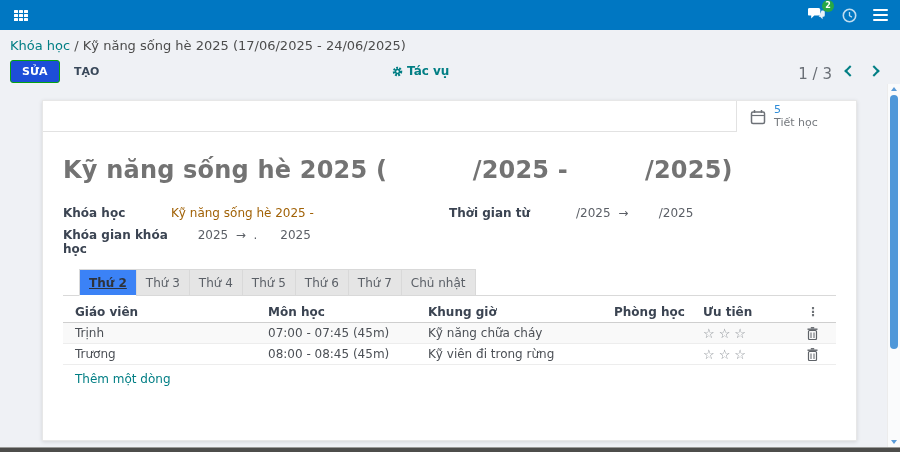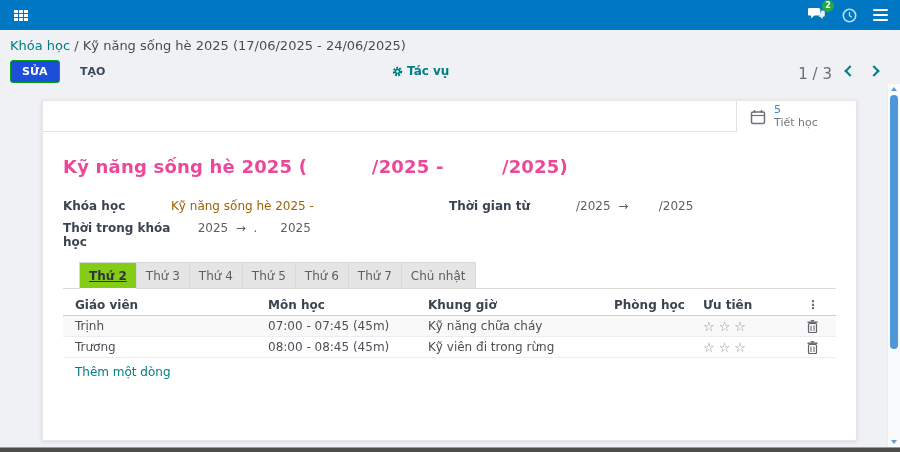--- a/index.html
+++ b/index.html
@@ -36,21 +36,21 @@
   
   .breadcrumb { position:absolute; top:38px; left:10px; font-size:13px; color:#4c4c4c; }
   .breadcrumb .crumb-link { color:#017e84; cursor:pointer; }
   .btn-edit {
     position:absolute; left:10px; top:60px;
     background:#1d4ed8; border:1px solid #05a311; color:#fff;
     font-size:11px; font-weight:bold; padding:4px 11px; border-radius:3px;
     font-family:inherit; cursor:pointer;
   }
   .btn-create {
-    position:absolute; left:80px; top:65px; background:none; border:none;
+    position:absolute; left:74px; top:65px; background:none; border:none;
     font-size:11px; font-weight:bold; color:#39485a; font-family:inherit; cursor:pointer;
   }
   .actions-btn {
     position:absolute; left:392px; top:64px; display:flex; align-items:center; gap:4px;
     color:#017e84; font-size:12px; font-weight:bold; cursor:pointer;
   }
   .pager-count { position:absolute; right:68px; top:65px; font-size:15px; color:#6a6f76; }
   .chev { position:absolute; top:67px; width:8px; height:8px; border:solid #017e84; border-width:0 0 2px 2px; cursor:pointer; }
   .chev-left  { right:46px; transform:rotate(45deg); }
   .chev-right { right:22px; transform:rotate(-135deg); }
@@ -65,40 +65,40 @@
     position:absolute; right:0; top:0; width:120px; height:31px;
     border-left:1px solid #e2e2e2; display:flex; align-items:center; gap:8px;
     padding-left:13px; cursor:pointer; background:#fff;
   }
   .stat-text { display:flex; flex-direction:column; line-height:1.1; }
   .stat-value { font-size:11px; color:#2e8cd8; }
   .stat-label { font-size:11px; color:#75797e; }
 
   .sheet-body { padding:0 20px; }
   .doc-title {
-    margin-top:24px; font-size:18px; font-weight:bold; color:#ec4899;
+    margin-top:24px; font-size:24px; font-weight:bold; color:#737373;
     white-space:pre; letter-spacing:0.2px;
   }
   .fields {
     margin-top:22px; display:grid;
     grid-template-columns:108px 278px 127px 1fr;
     row-gap:8px; font-size:12px; align-items:baseline;
   }
   .field-label { font-weight:bold; color:#3b4452; }
   .field-value { color:#5b5f66; white-space:pre; }
   .field-value.link { color:#a16207; cursor:pointer; }
 
   
   .tabs { margin-top:13px; display:flex; padding-left:16px; border-bottom:1px solid #d9d9d9; }
   .tab {
     font-size:12px; padding:6px 9px 5px; border:1px solid #d9d9d9; margin-right:-1px;
     margin-bottom:-1px; color:#5a5f66; background:#e5e5e5; cursor:pointer; white-space:nowrap;
   }
   .tab.active {
-    background:#84cc16; border-bottom:1px solid #fff; font-weight:bold; color:#2e333b;text-decoration:underline;
+    background:#3b82f6; border-bottom:1px solid #fff; font-weight:bold; color:#2e333b;text-decoration:underline;
   }
 
   
   .o-table { margin-top:5px; font-size:12px; }
   .t-row {
     display:grid; grid-template-columns:193px 160px 186px 89px 104px 1fr;
     align-items:center; min-height:21px; padding-left:12px;
   }
   .t-head { font-weight:bold; color:#3b4452; border-bottom:1px solid #cfcfcf; min-height:22px; }
   .t-head .menu-dots { color:#6f7378; font-weight:bold; cursor:pointer; }
@@ -201,21 +201,21 @@
 
   <div class="sheet-body">
     <div class="doc-title">Kỹ năng sống hè 2025 (          /2025 -         /2025)</div>
 
     <div class="fields">
       <span class="field-label">Khóa học</span>
       <span class="field-value link">Kỹ năng sống hè 2025 -</span>
       <span class="field-label">Thời gian từ</span>
       <span class="field-value">/2025  →        /2025</span>
 
-      <span class="field-label">Thời trong khóa học</span>
+      <span class="field-label">Khóa gian khóa học</span>
       <span class="field-value">       2025  →  .      2025</span>
       <span></span>
         <span></span>
     </div>
 
     <div class="tabs">
       <span class="tab active">Thứ 2</span>
       <span class="tab">Thứ 3</span>
       <span class="tab">Thứ 4</span>
       <span class="tab">Thứ 5</span>

